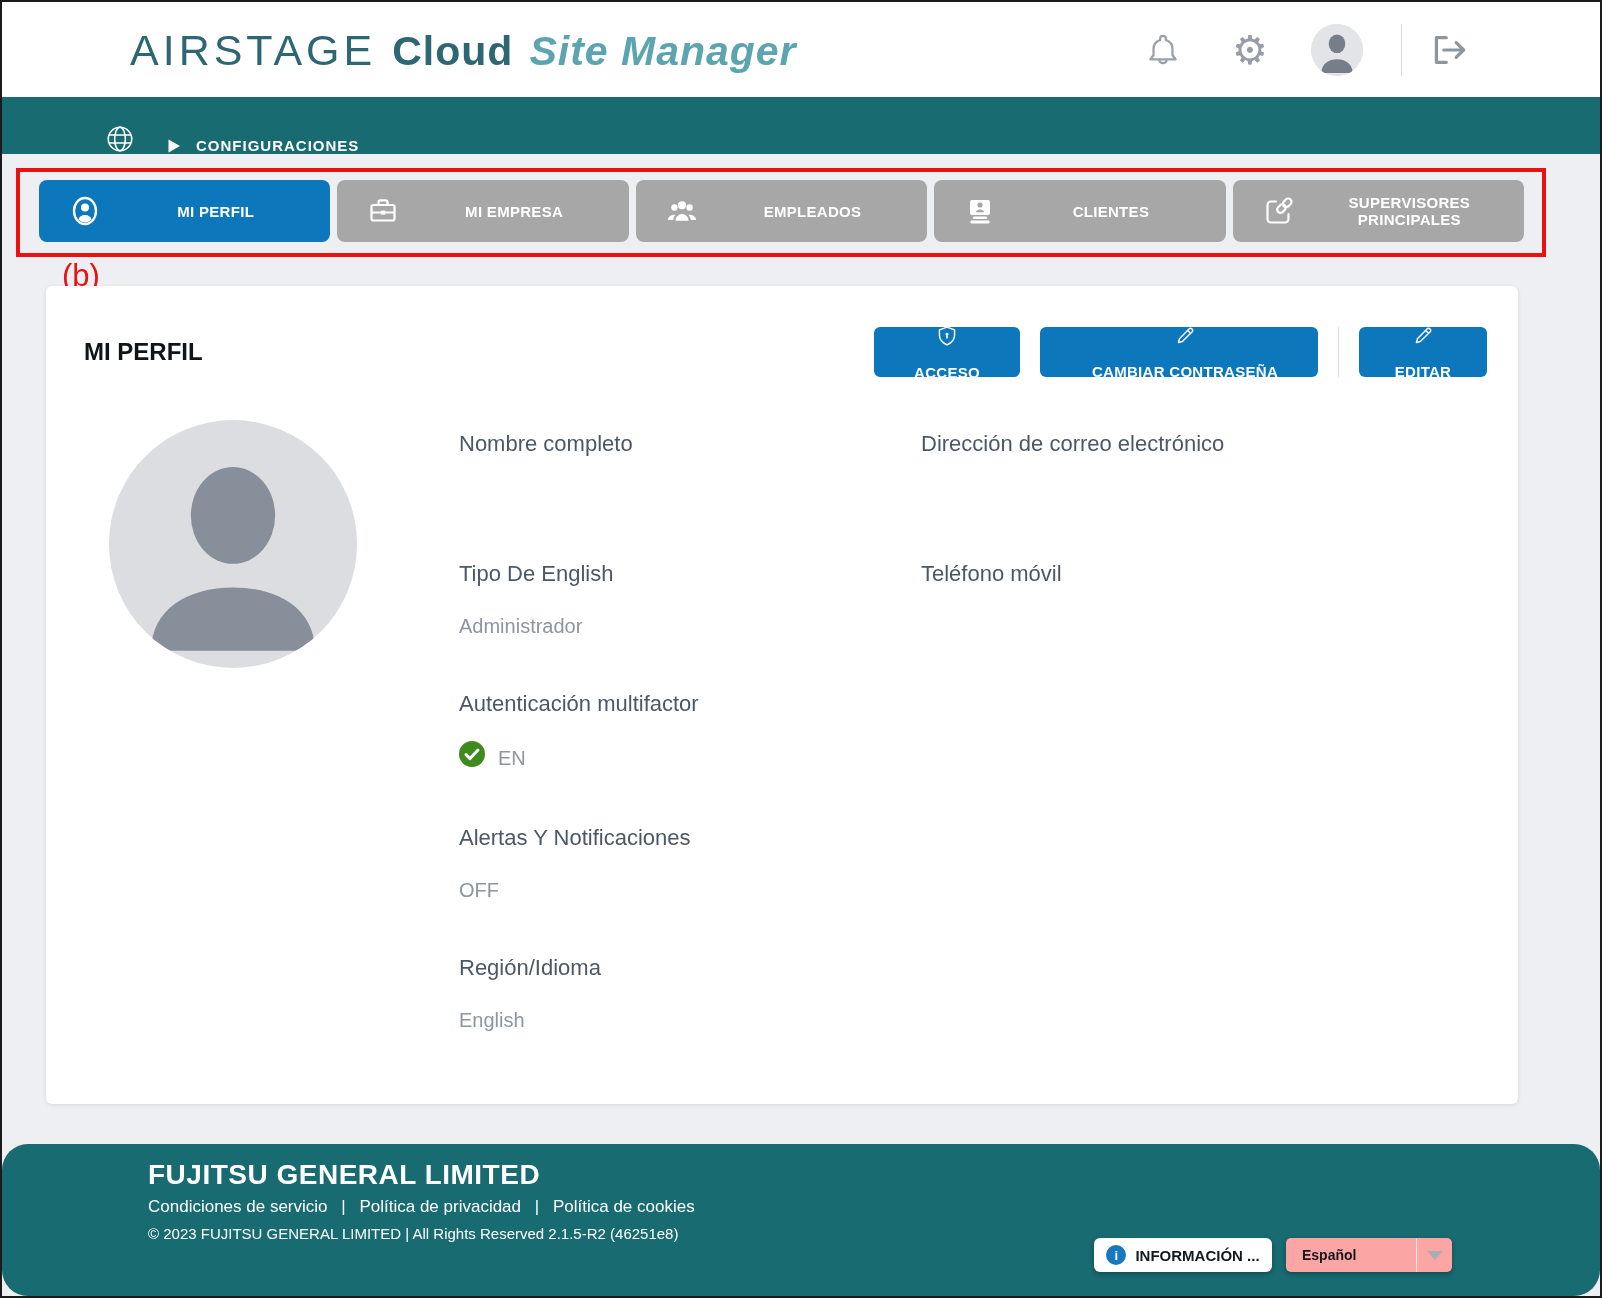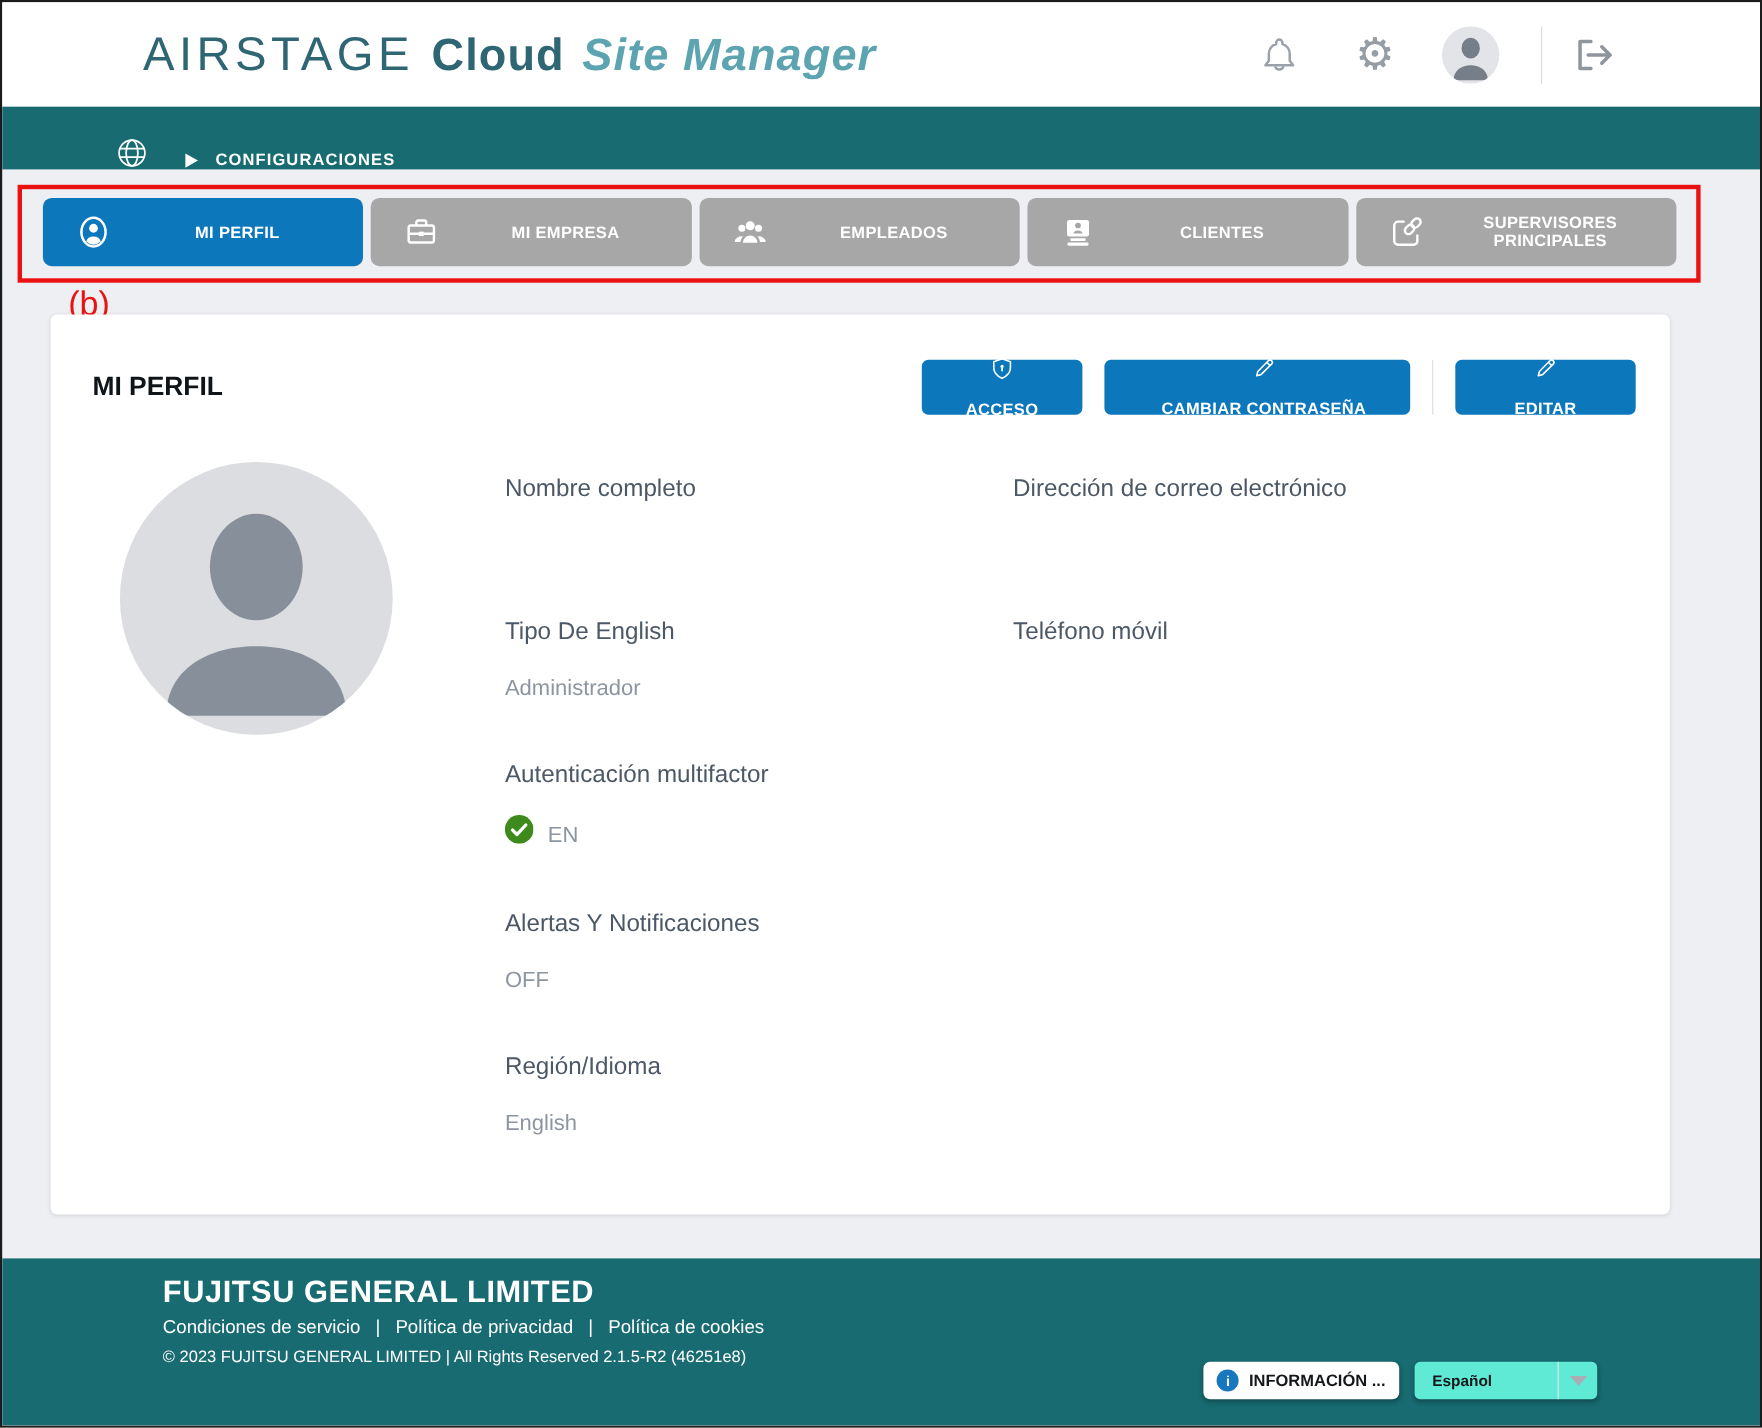--- a/index.html
+++ b/index.html
@@ -44,48 +44,48 @@
   
   .card { position:absolute; left:44px; top:284px; width:1472px; height:818px; background:#fff;
           border-radius:6px; box-shadow:0 1px 4px rgba(0,0,0,0.10); }
   .card-title { position:absolute; left:38px; top:52px; font-size:24px; font-weight:700; color:#0f1418; }
   .actions { position:absolute; top:41px; right:31px; display:flex; align-items:center; }
   .btn { height:50px; border:none; border-radius:6px; background:#0d77bc; color:#fff;
          font-family:inherit; font-weight:700; font-size:15px; letter-spacing:0.3px;
          display:flex; align-items:center; justify-content:center; gap:13px; cursor:pointer;flex-direction:column; }
   .btn-access { width:146px; }
   .btn-password { width:278px; margin-left:20px;padding-left:12px; }
-  .btn-edit { width:164px; }
+  .btn-edit { width:128px; }
   .v-divider { width:1px; height:50px; background:#d9dcdf; margin:0 20px; }
 
   .avatar-big { position:absolute; left:63px; top:134px; width:248px; height:248px;
                 border-radius:50%; background:#dcdde0; overflow:hidden; }
 
   .col-left  { position:absolute; left:413px; top:143px; width:440px; }
   .col-right { position:absolute; left:875px; top:143px; width:540px; }
   .field { margin-bottom:48px; }
   .flabel { font-size:22px; color:#4c5866; line-height:30px; }
   .fvalue { margin-top:22px; font-size:20px; color:#8d95a0; line-height:30px; min-height:30px;
             display:flex; align-items:center; gap:13px; }
 
   
-  .footer { position:absolute; left:0; bottom:0; width:100%; height:152px; background:#176b71; }
+  .footer { position:absolute; left:0; bottom:0; width:100%; height:152px; background:#176b71;border-radius:26px; }
   .f-company { position:absolute; left:146px; top:15px; color:#fff; font-size:28px; font-weight:700;
                letter-spacing:0.5px; }
   .f-links { position:absolute; left:146px; top:53px; color:#fff; font-size:17px; }
   .f-links .lnk { cursor:pointer; }
   .f-links .sep { margin:0 9px; }
   .f-copy { position:absolute; left:146px; top:81px; color:#fff; font-size:15px; }
   .info-btn { position:absolute; left:1092px; top:94px; width:178px; height:34px; background:#fff;
               border:none; border-radius:6px; display:flex; align-items:center; justify-content:center;
               gap:9px; font-family:inherit; font-weight:700; font-size:15px; color:#15181b;
               box-shadow:0 2px 5px rgba(0,0,0,0.3); cursor:pointer; }
   .info-i { width:20px; height:20px; border-radius:50%; background:#1878be; color:#fff; font-size:13px;
             font-weight:700; display:flex; align-items:center; justify-content:center; }
-  .lang-select { position:absolute; left:1284px; top:94px; width:166px; height:34px; background:#5eead4;
+  .lang-select { position:absolute; left:1284px; top:94px; width:166px; height:34px; background:#fca5a5;
                  border-radius:5px; display:flex; align-items:center;
                  box-shadow:0 2px 5px rgba(0,0,0,0.3); cursor:pointer; }
   .lang-label { flex:1; padding-left:16px; font-size:14px; font-weight:700; color:#15181b; }
   .caret-cell { width:36px; height:100%; display:flex; align-items:center; justify-content:center;
                 border-left:1px solid #e5e7e9; }
   .caret-down { width:0; height:0; border-left:8px solid transparent; border-right:8px solid transparent;
                 border-top:9px solid #a9aeb4; }
 </style>
 </head>
 <body>

